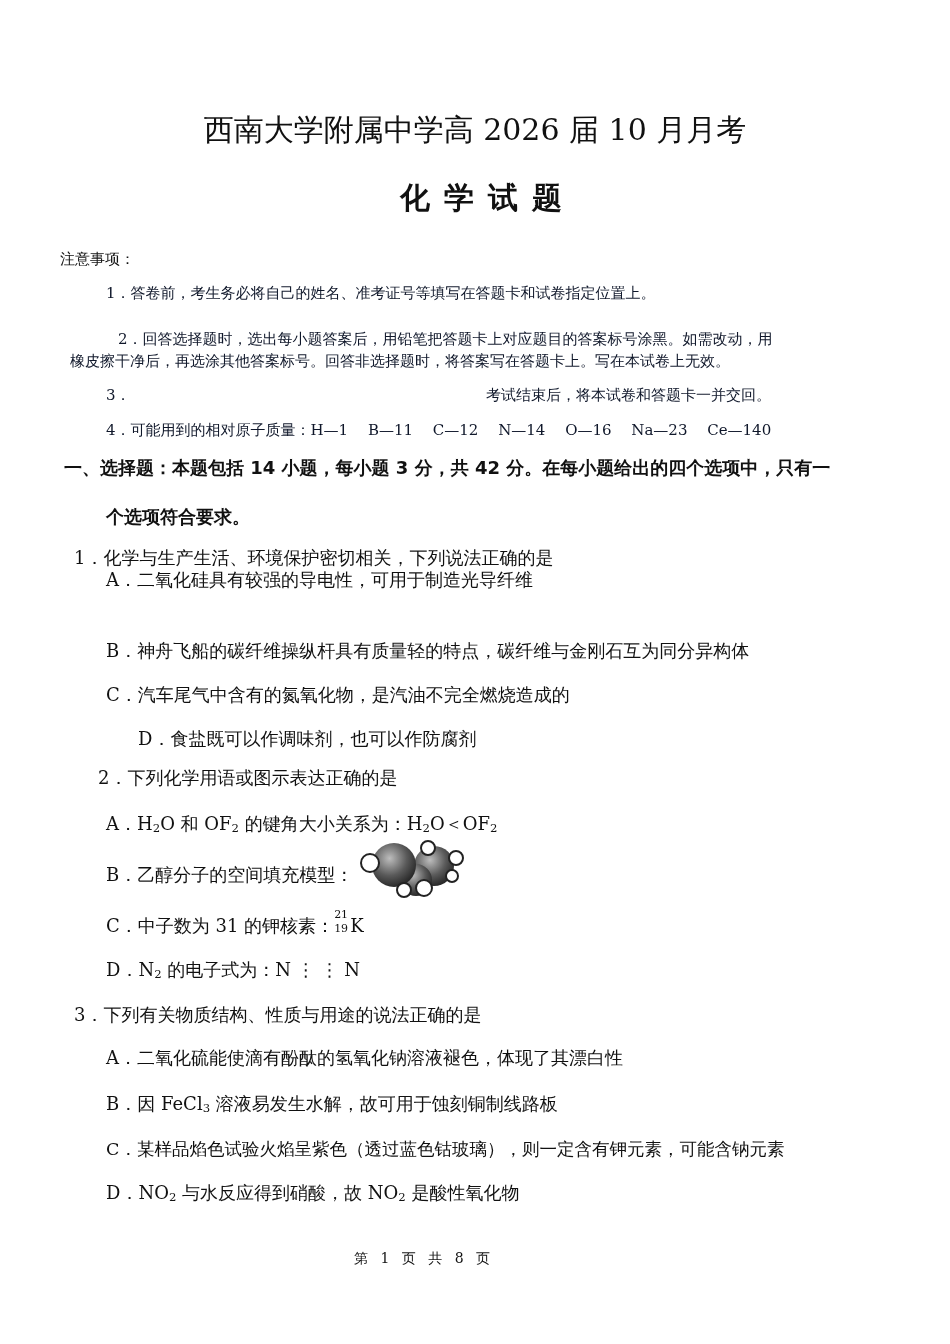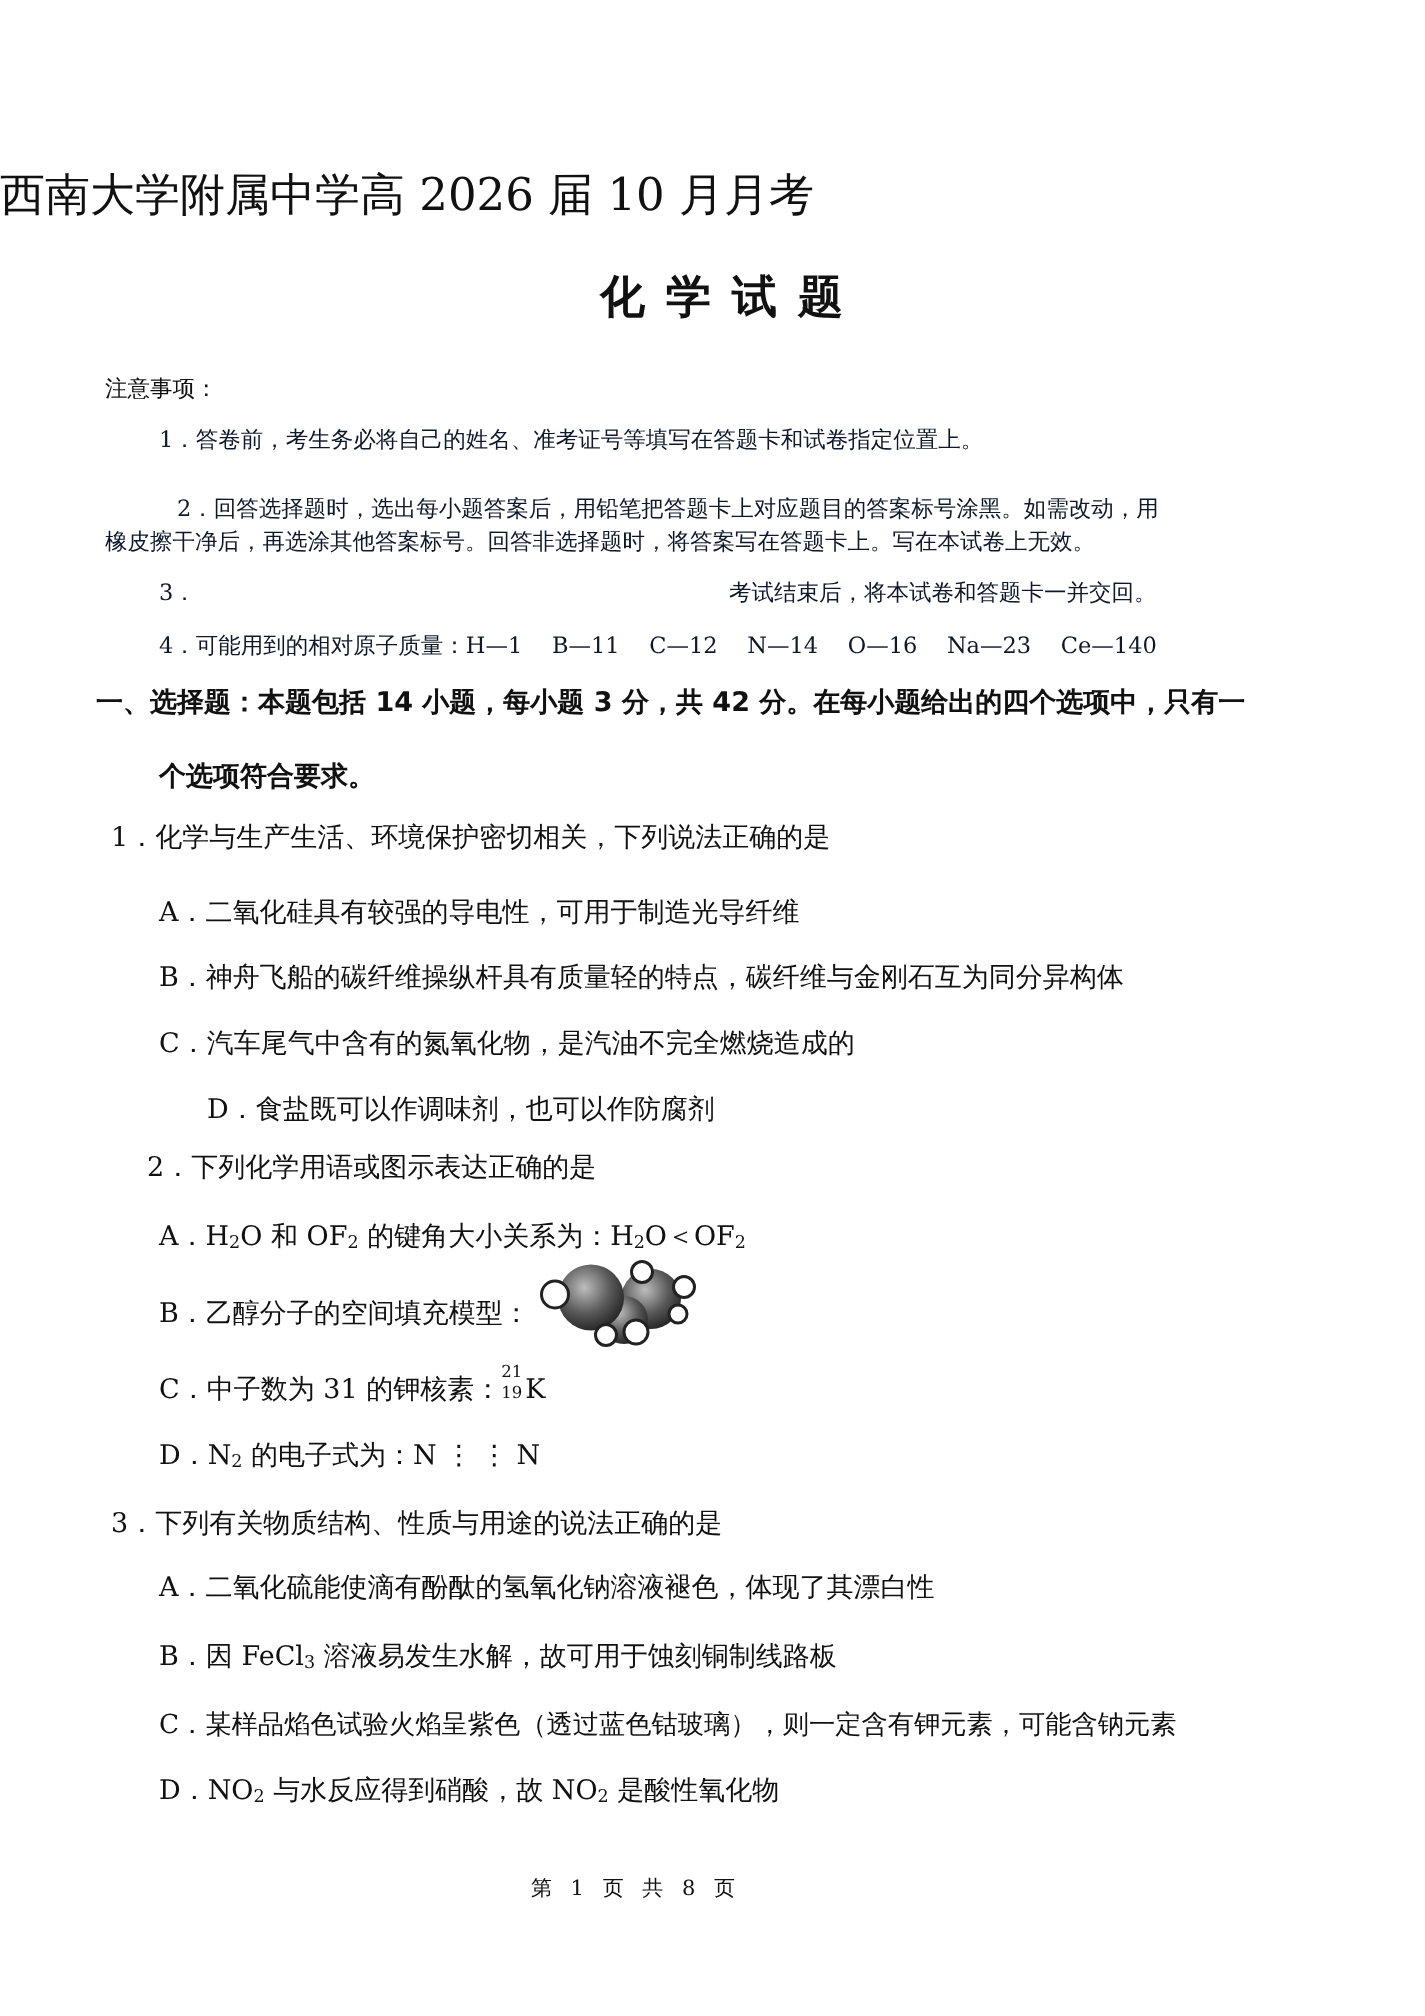--- a/index.html
+++ b/index.html
@@ -1,21 +1,21 @@
 <!DOCTYPE html>
 <html><head>
 <meta charset="utf-8">
 <style>
   html, body { margin:0; padding:0; background:#ffffff; }
   body { width:950px; height:1344px; position:relative; overflow:hidden;
          font-family:"DejaVu Serif","Liberation Serif",serif; color:#111; }
   .abs { position:absolute; white-space:nowrap; }
-  .title { left:0; width:950px; text-align:left; top:110px; font-size:30px; letter-spacing:0px; }
+  .title { left:0; width:950px; text-align:center; top:110px; font-size:30px; letter-spacing:0px; }
   .subject { left:13px; width:950px; text-align:center; top:178px; font-size:30px; font-weight:bold; letter-spacing:14px; }
-  .notice-head { left:70px; top:250px; font-size:15px; font-family:"DejaVu Sans","Liberation Sans",sans-serif; }
+  .notice-head { left:60px; top:250px; font-size:15px; font-family:"DejaVu Sans","Liberation Sans",sans-serif; }
   .notice { font-size:15px; color:#0f172a; }
   .section { font-size:18px; font-weight:bold; font-family:"DejaVu Sans","Liberation Sans",sans-serif; }
   .q { font-size:18px; }
   .opt { font-size:18px; }
   sub { font-size:0.65em; vertical-align:-0.2em; line-height:0; }
   .nuc { display:inline-block; position:relative; width:16px; height:22px; vertical-align:-4px; font-size:11px; }
   .nuc .up { position:absolute; left:0; top:-6px; }
   .nuc .dn { position:absolute; left:0; top:8px; }
   .footer { left:0; width:848px; text-align:center; top:1250px; font-size:14px; letter-spacing:4px; }
   .model { position:absolute; left:356px; top:838px; width:112px; height:60px; }
@@ -31,21 +31,21 @@
 <div class="abs notice" style="left:118px; top:318px;margin-top:12px;">2．回答选择题时，选出每小题答案后，用铅笔把答题卡上对应题目的答案标号涂黑。如需改动，用</div>
 <div class="abs notice" style="left:70px; top:352px;">橡皮擦干净后，再选涂其他答案标号。回答非选择题时，将答案写在答题卡上。写在本试卷上无效。</div>
 <div class="abs notice" style="left:106px; top:386px;">3．</div>
 <div class="abs notice" style="left:486px; top:386px;">考试结束后，将本试卷和答题卡一并交回。</div>
 <div class="abs notice" style="left:106px; top:421px;">4．可能用到的相对原子质量：H—1　 B—11　 C—12　 N—14　 O—16　 Na—23　 Ce—140</div>
 
 <div class="abs section" style="left:64px; top:456px;">一、选择题：本题包括 14 小题，每小题 3 分，共 42 分。在每小题给出的四个选项中，只有一</div>
 <div class="abs section" style="left:106px; top:505px;">个选项符合要求。</div>
 
 <div class="abs q" style="left:74px; top:546px;">1．化学与生产生活、环境保护密切相关，下列说法正确的是</div>
-<div class="abs opt" style="left:106px; top:596px;">A．二氧化硅具有较强的导电性，可用于制造光导纤维</div>
+<div class="abs opt" style="left:106px; top:568px;">A．二氧化硅具有较强的导电性，可用于制造光导纤维</div>
 <div class="abs opt" style="left:106px; top:639px;">B．神舟飞船的碳纤维操纵杆具有质量轻的特点，碳纤维与金刚石互为同分异构体</div>
 <div class="abs opt" style="left:106px; top:683px;">C．汽车尾气中含有的氮氧化物，是汽油不完全燃烧造成的</div>
 <div class="abs opt" style="left:106px; top:727px;margin-left:32px;">D．食盐既可以作调味剂，也可以作防腐剂</div>
 
 <div class="abs q" style="left:74px; top:766px;margin-left:24px;">2．下列化学用语或图示表达正确的是</div>
 <div class="abs opt" style="left:106px; top:812px;">
   <span>A．H</span><sub>2</sub><span>O 和 OF</span><sub>2</sub><span> 的键角大小关系为：H</span><sub>2</sub><span>O＜OF</span><sub>2</sub>
 </div>
 <div class="abs opt" style="left:106px; top:863px;">B．乙醇分子的空间填充模型：</div>
 <svg class="model" viewBox="0 0 112 60">

